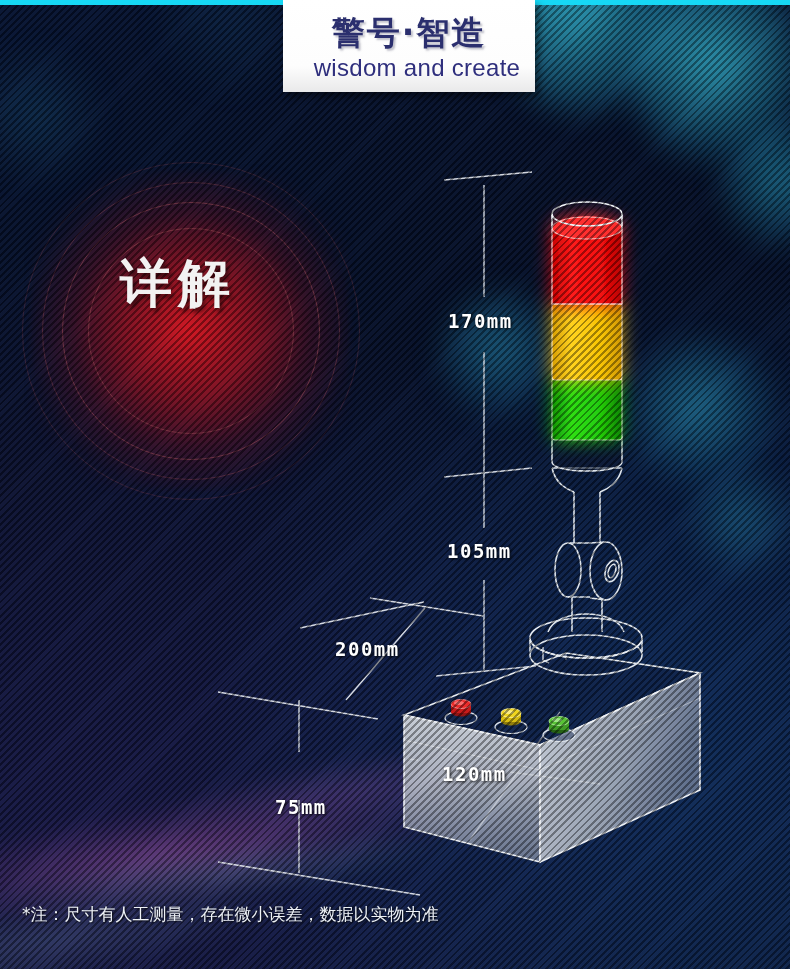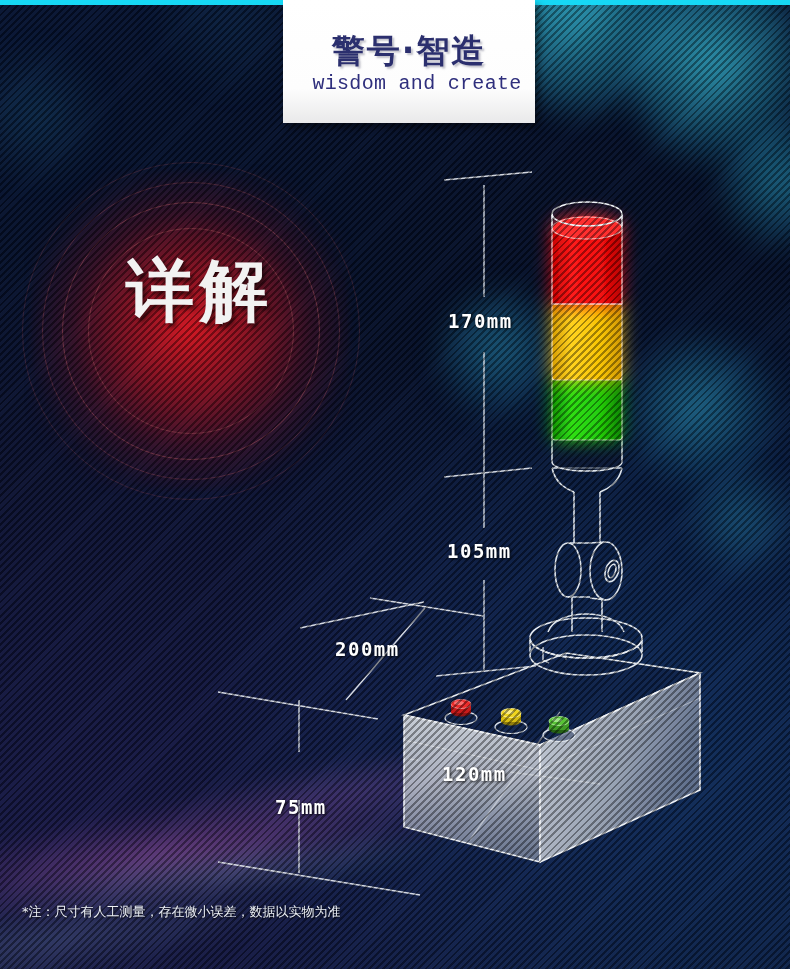--- a/index.html
+++ b/index.html
@@ -63,65 +63,65 @@
     background:repeating-linear-gradient(135deg,
       rgba(0,0,0,.36) 0px, rgba(0,0,0,.36) 2px,
       rgba(255,255,255,.025) 2px, rgba(255,255,255,.025) 5px);
     pointer-events:none;
   }
 
   .topbar{position:absolute;left:0;top:0;width:790px;height:5px;background:#16d8f5;}
 
   
   .header-plate{
-    position:absolute;left:283px;top:0;width:252px;height:123px;
+    position:absolute;left:283px;top:0;width:252px;height:92px;
     background:linear-gradient(180deg,#ffffff 0%,#fdfdfd 72%,#e9e9ea 100%);
     box-shadow:4px 5px 7px rgba(0,0,0,.45);
     display:flex;flex-direction:column;align-items:center;justify-content:center;
     box-sizing:border-box;padding-top:4px;
   }
   .header-cn{
     font-family:"DejaVu Sans","Liberation Sans",sans-serif;
     font-size:33px;font-weight:bold;color:#2b2f6e;letter-spacing:2px;line-height:1;
     text-shadow:2px 2px 2px rgba(120,120,140,.45);
   }
   .header-en{
-    font-family:Liberation Mono, monospace;
-    font-size:20px;color:#2f2f7d;margin-top:7px;letter-spacing:.3px;line-height:1;margin-left:16px;
+    font-family:Liberation Sans, sans-serif;
+    font-size:24px;color:#2f2f7d;margin-top:7px;letter-spacing:.3px;line-height:1;margin-left:16px;
   }
 
   
   .title-block{
     position:absolute;left:120px;top:252px;width:200px;
     font-family:"DejaVu Sans","Liberation Sans",sans-serif;
     color:#f2f2f2;font-weight:bold;line-height:.98;
     text-shadow:3px 4px 4px rgba(0,0,0,.55);
   }
   .title-l1{font-size:72px;letter-spacing:6px;}
-  .title-l2{font-size:68px;letter-spacing:6px;margin-left:6px;margin-top:6px;}
+  .title-l2{font-size:52px;letter-spacing:6px;margin-left:0;margin-top:6px;}
 
   
   .dim{
     position:absolute;color:#ffffff;
     font-family:"DejaVu Sans Mono","Liberation Mono",monospace;
     font-size:19px;letter-spacing:1.5px;font-weight:bold;
     text-shadow:1px 1px 3px rgba(0,0,0,.85);
     white-space:nowrap;
   }
   #dim170{left:448px;top:310px;}
   #dim105{left:447px;top:540px;}
   #dim200{left:335px;top:638px;}
   #dim75 {left:275px;top:796px;}
   #dim120{left:442px;top:763px;}
 
   
   .footer{
     position:absolute;left:22px;top:903px;
     font-family:"DejaVu Sans","Liberation Sans",sans-serif;
-    font-size:13px;color:#eef2f6;white-space:nowrap;
+    font-size:17px;color:#eef2f6;white-space:nowrap;
     text-shadow:1px 1px 2px rgba(0,0,0,.8);
   }
 
   
   .draw{position:absolute;left:0;top:0;width:790px;height:969px;}
 </style>
 </head>
 <body>
 
 <div id="stage">

